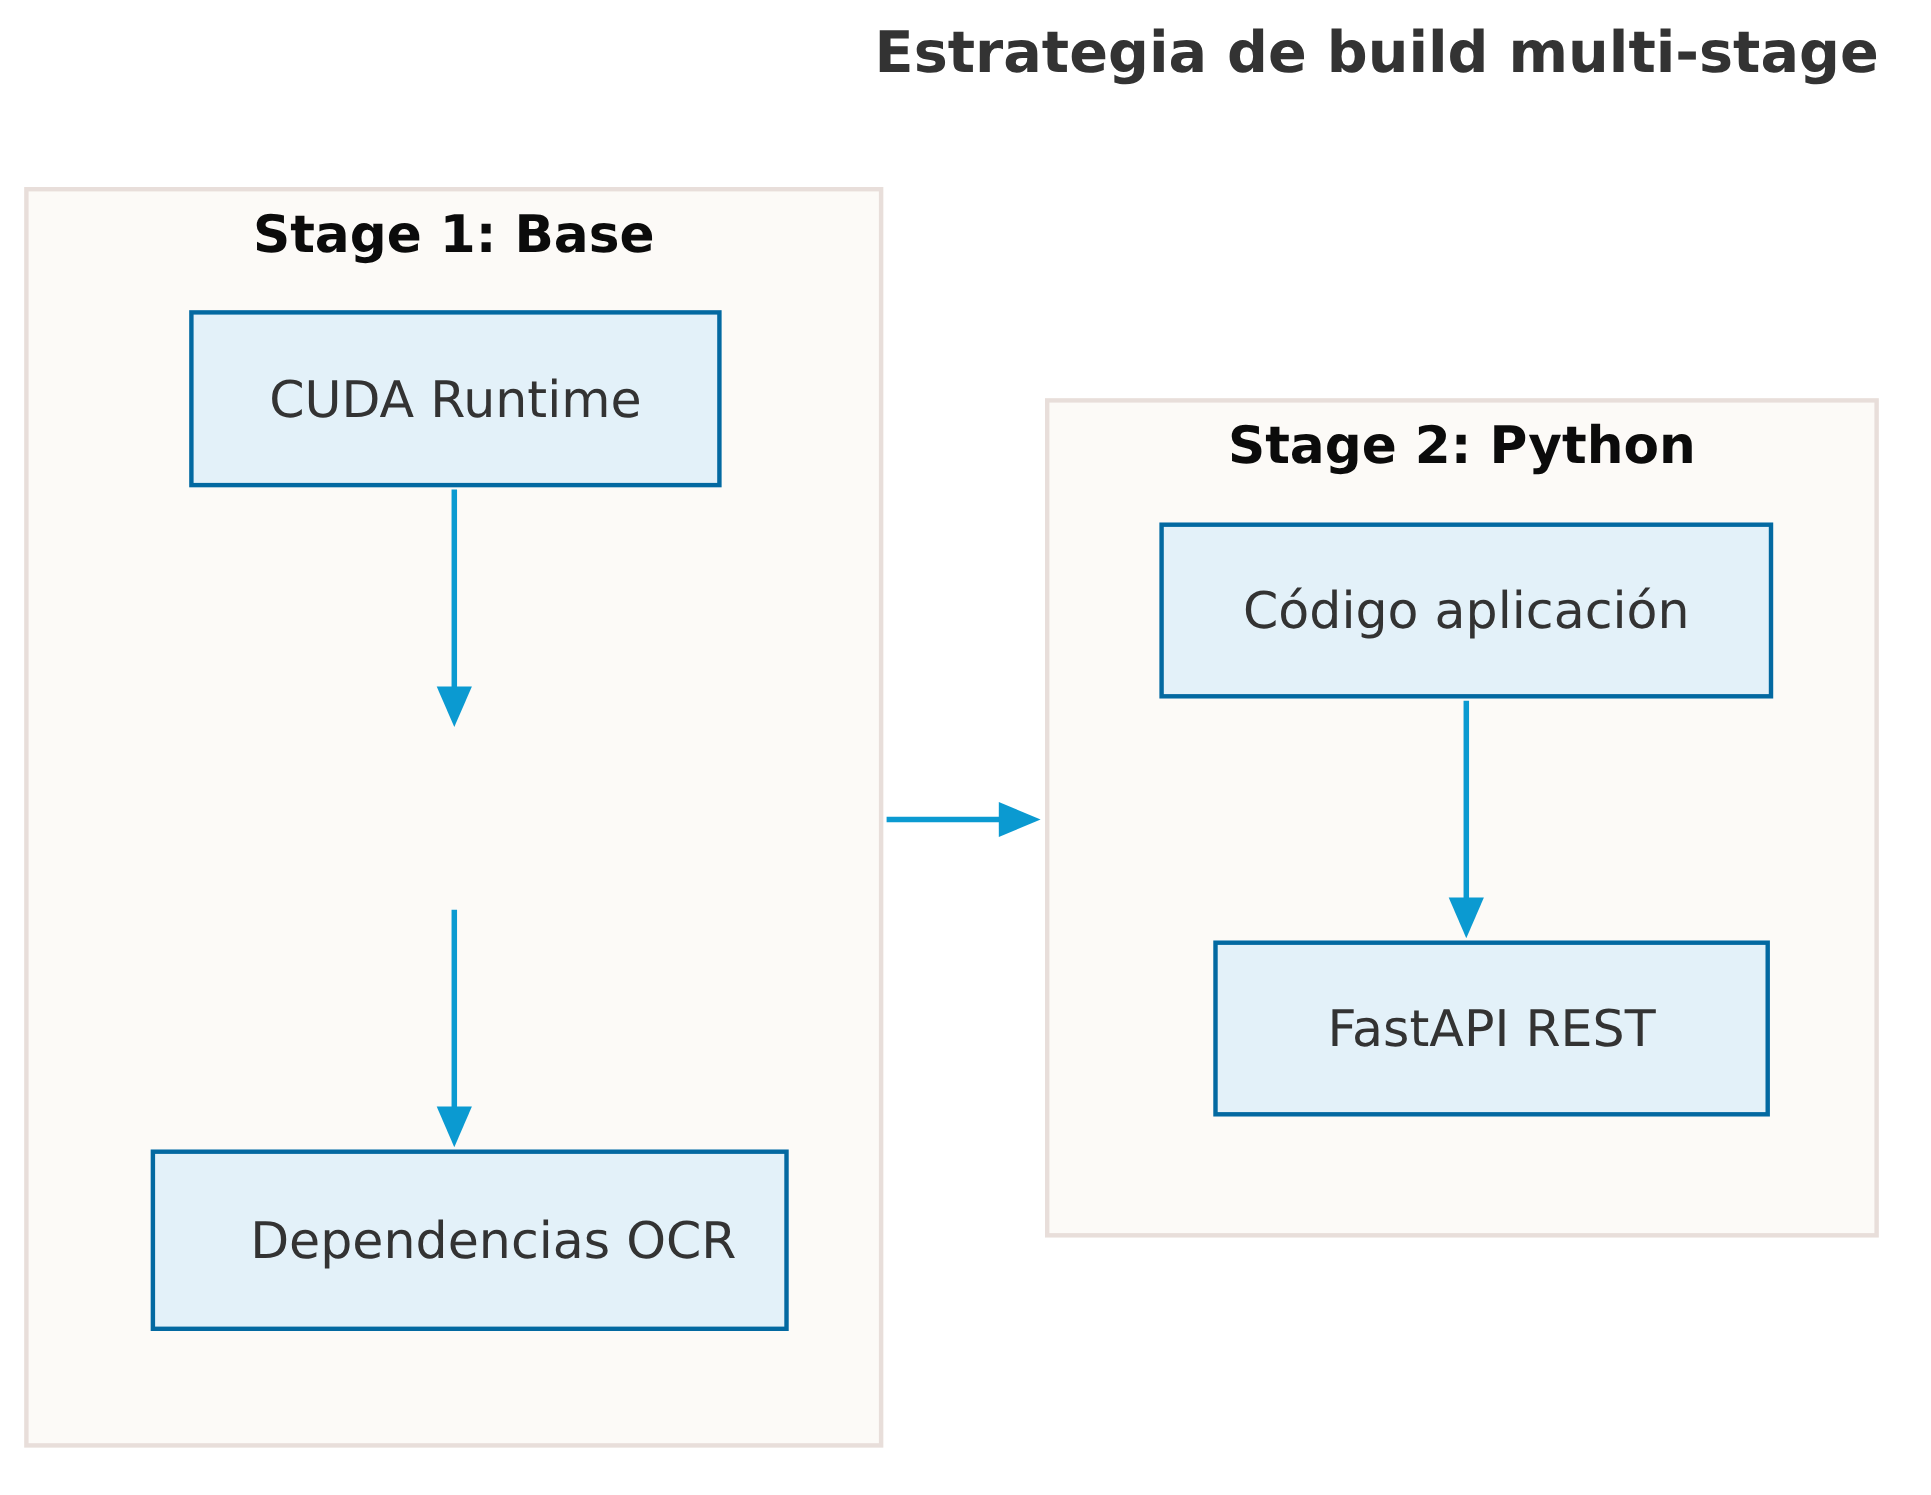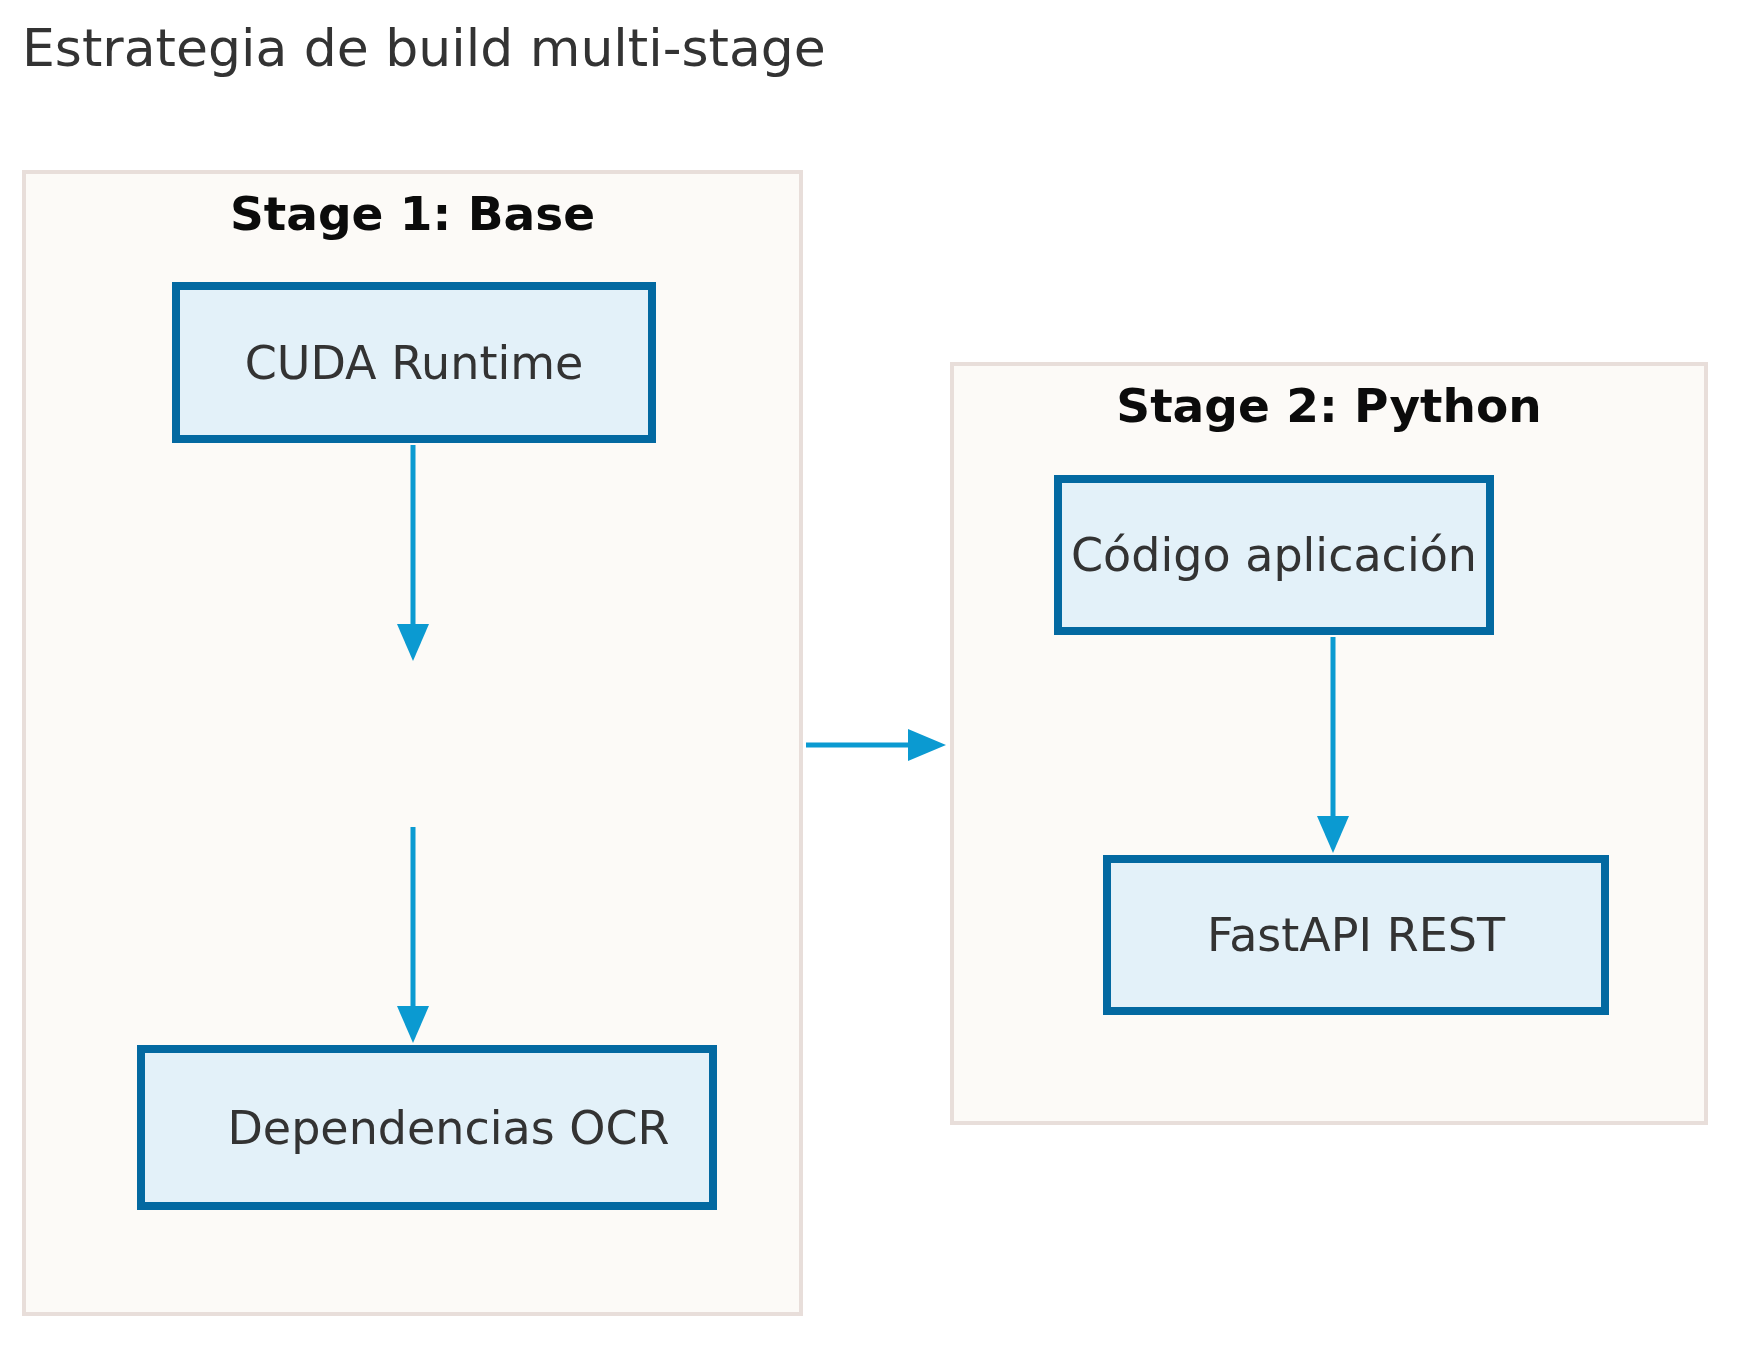--- a/index.html
+++ b/index.html
@@ -9,23 +9,23 @@
     height: 1359px;
     background: #ffffff;
     font-family: "DejaVu Sans", "Liberation Sans", sans-serif;
     overflow: hidden;
   }
   .diagram-title {
     position: absolute;
     left: 22px;
     top: 18px;
     width: 1686px;
-    text-align: left;
+    text-align: right;
     font-size: 52px;
-    font-weight: normal;
+    font-weight: bold;
     color: #333333;
   }
   .cluster {
     position: absolute;
     background: #fcfaf7;
     border: 4px solid #e8deda;
     box-sizing: border-box;
   }
   .cluster-1 { left: 22px;  top: 170px; width: 781px; height: 1146px; }
   .cluster-2 { left: 950px; top: 362px; width: 758px; height: 763px;  }
@@ -35,33 +35,33 @@
     left: 0;
     width: 100%;
     text-align: center;
     font-size: 47px;
     font-weight: bold;
     color: #0b0b0b;
   }
   .node {
     position: absolute;
     background: #e3f1f9;
-    border: 8px solid #0369a1;
+    border: 4px solid #0369a1;
     box-sizing: border-box;
     display: flex;
     align-items: center;
     justify-content: center;
     font-size: 46px;
     color: #333333;
     text-align: center;
   }
   .node-cuda   { left: 172px;  top: 282px;  width: 484px; height: 161px; }
   .node-python { left: 190px;  top: 663px;  width: 447px; height: 162px; }
   .node-ocr    { left: 137px;  top: 1045px; width: 580px; height: 165px; padding-left: 43px; }
-  .node-codigo { left: 1054px; top: 475px;  width: 440px; height: 160px; }
+  .node-codigo { left: 1054px; top: 475px;  width: 558px; height: 160px; }
   .node-fastapi{ left: 1103px; top: 855px;  width: 506px; height: 160px; }
   .edge-layer {
     position: absolute;
     left: 0; top: 0;
     width: 1755px;
     height: 1359px;
     pointer-events: none;
   }
 </style>
 </head>

